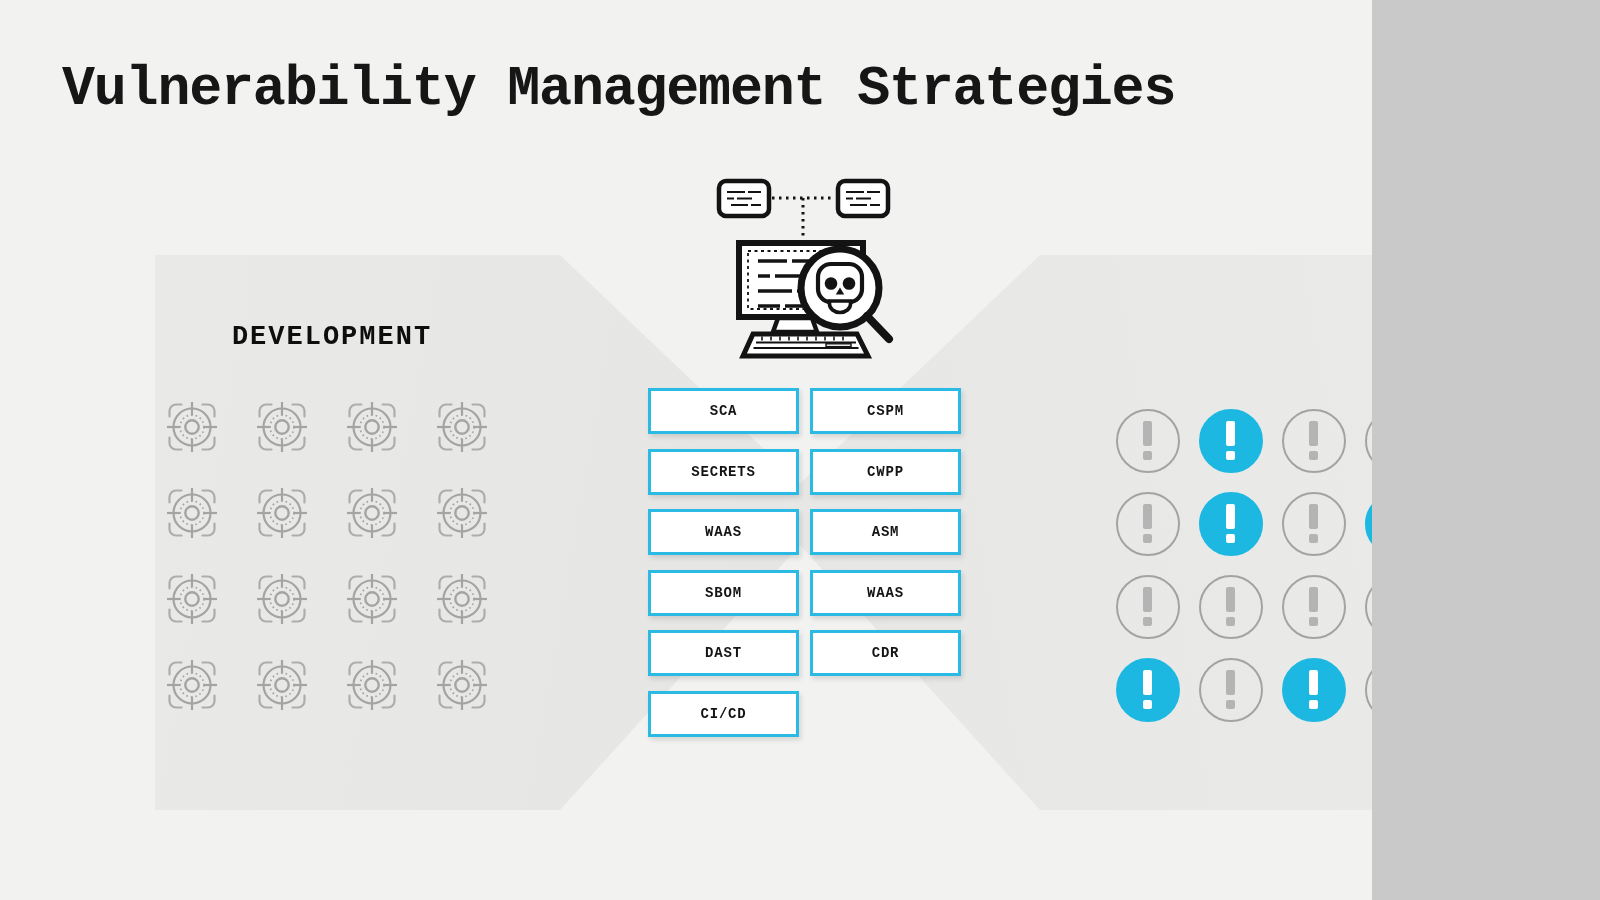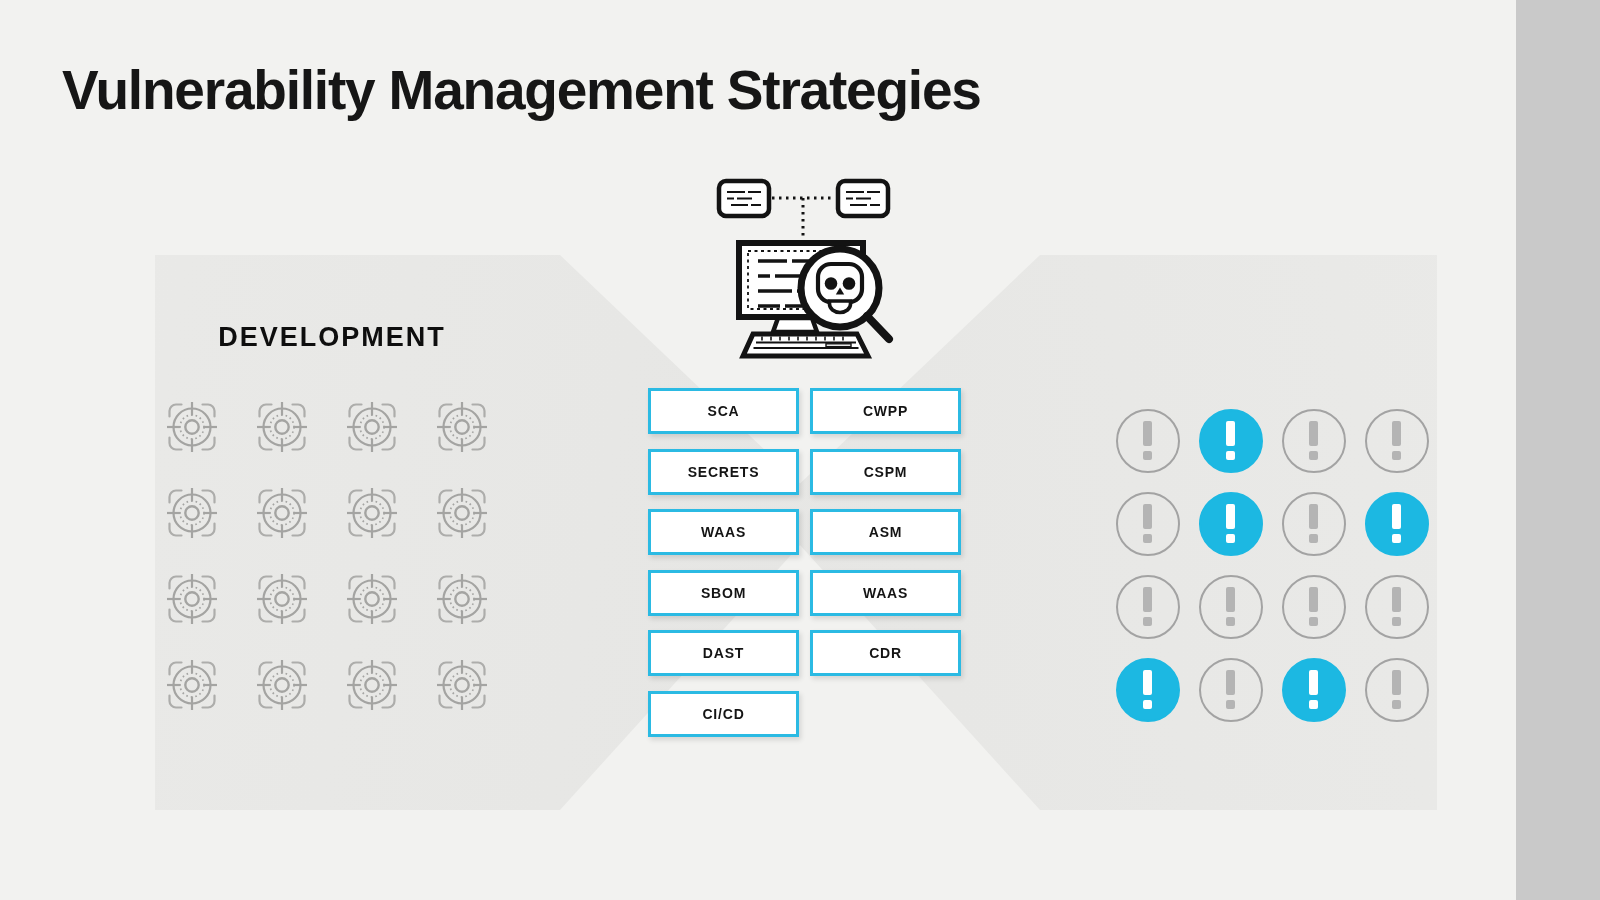--- a/index.html
+++ b/index.html
@@ -1,19 +1,19 @@
 <!DOCTYPE html>
 <html><head>
 <meta charset="utf-8">
 <style>
   html,body{margin:0;padding:0;background:#c9c9c9;}
   .canvas{
-    position:relative;width:1516px;height:900px;overflow:hidden;
+    position:relative;width:1372px;height:900px;overflow:hidden;
     background:var(--bg,#f2f2f0);
-    font-family:Liberation Sans, sans-serif;
+    font-family:Liberation Mono, monospace;
     color:var(--ink,#141414);
   }
   
   .shape{position:absolute;inset:0;}
   .shape-left{
     background:linear-gradient(100deg,#eaeae8 0%,#e6e6e4 55%,#dddddb 100%);
     clip-path:polygon(155px 255px,560px 255px,830px 512px,560px 810px,155px 810px);
   }
   .shape-right{
     background:linear-gradient(260deg,#eaeae8 0%,#e6e6e4 55%,#dddddb 100%);
@@ -458,22 +458,22 @@
   <div class="strategy-columns">
     <div class="strategy-col">
         <div class="sbox">SCA</div>
         <div class="sbox">SECRETS</div>
         <div class="sbox">WAAS</div>
         <div class="sbox">SBOM</div>
         <div class="sbox">DAST</div>
         <div class="sbox">CI/CD</div>
       </div>
     <div class="strategy-col">
+        <div class="sbox">CSPM</div>
         <div class="sbox">CWPP</div>
-        <div class="sbox">CSPM</div>
         <div class="sbox">ASM</div>
         <div class="sbox">WAAS</div>
         <div class="sbox">CDR</div>
       </div>
   </div>
 
   <svg class="illustration" width="200" height="196" viewBox="0 0 200 196">
     <g stroke="#131313" fill="none">
 
       <line x1="72" y1="30" x2="134" y2="30" stroke-width="3" stroke-dasharray="2.5 4.5"></line>

